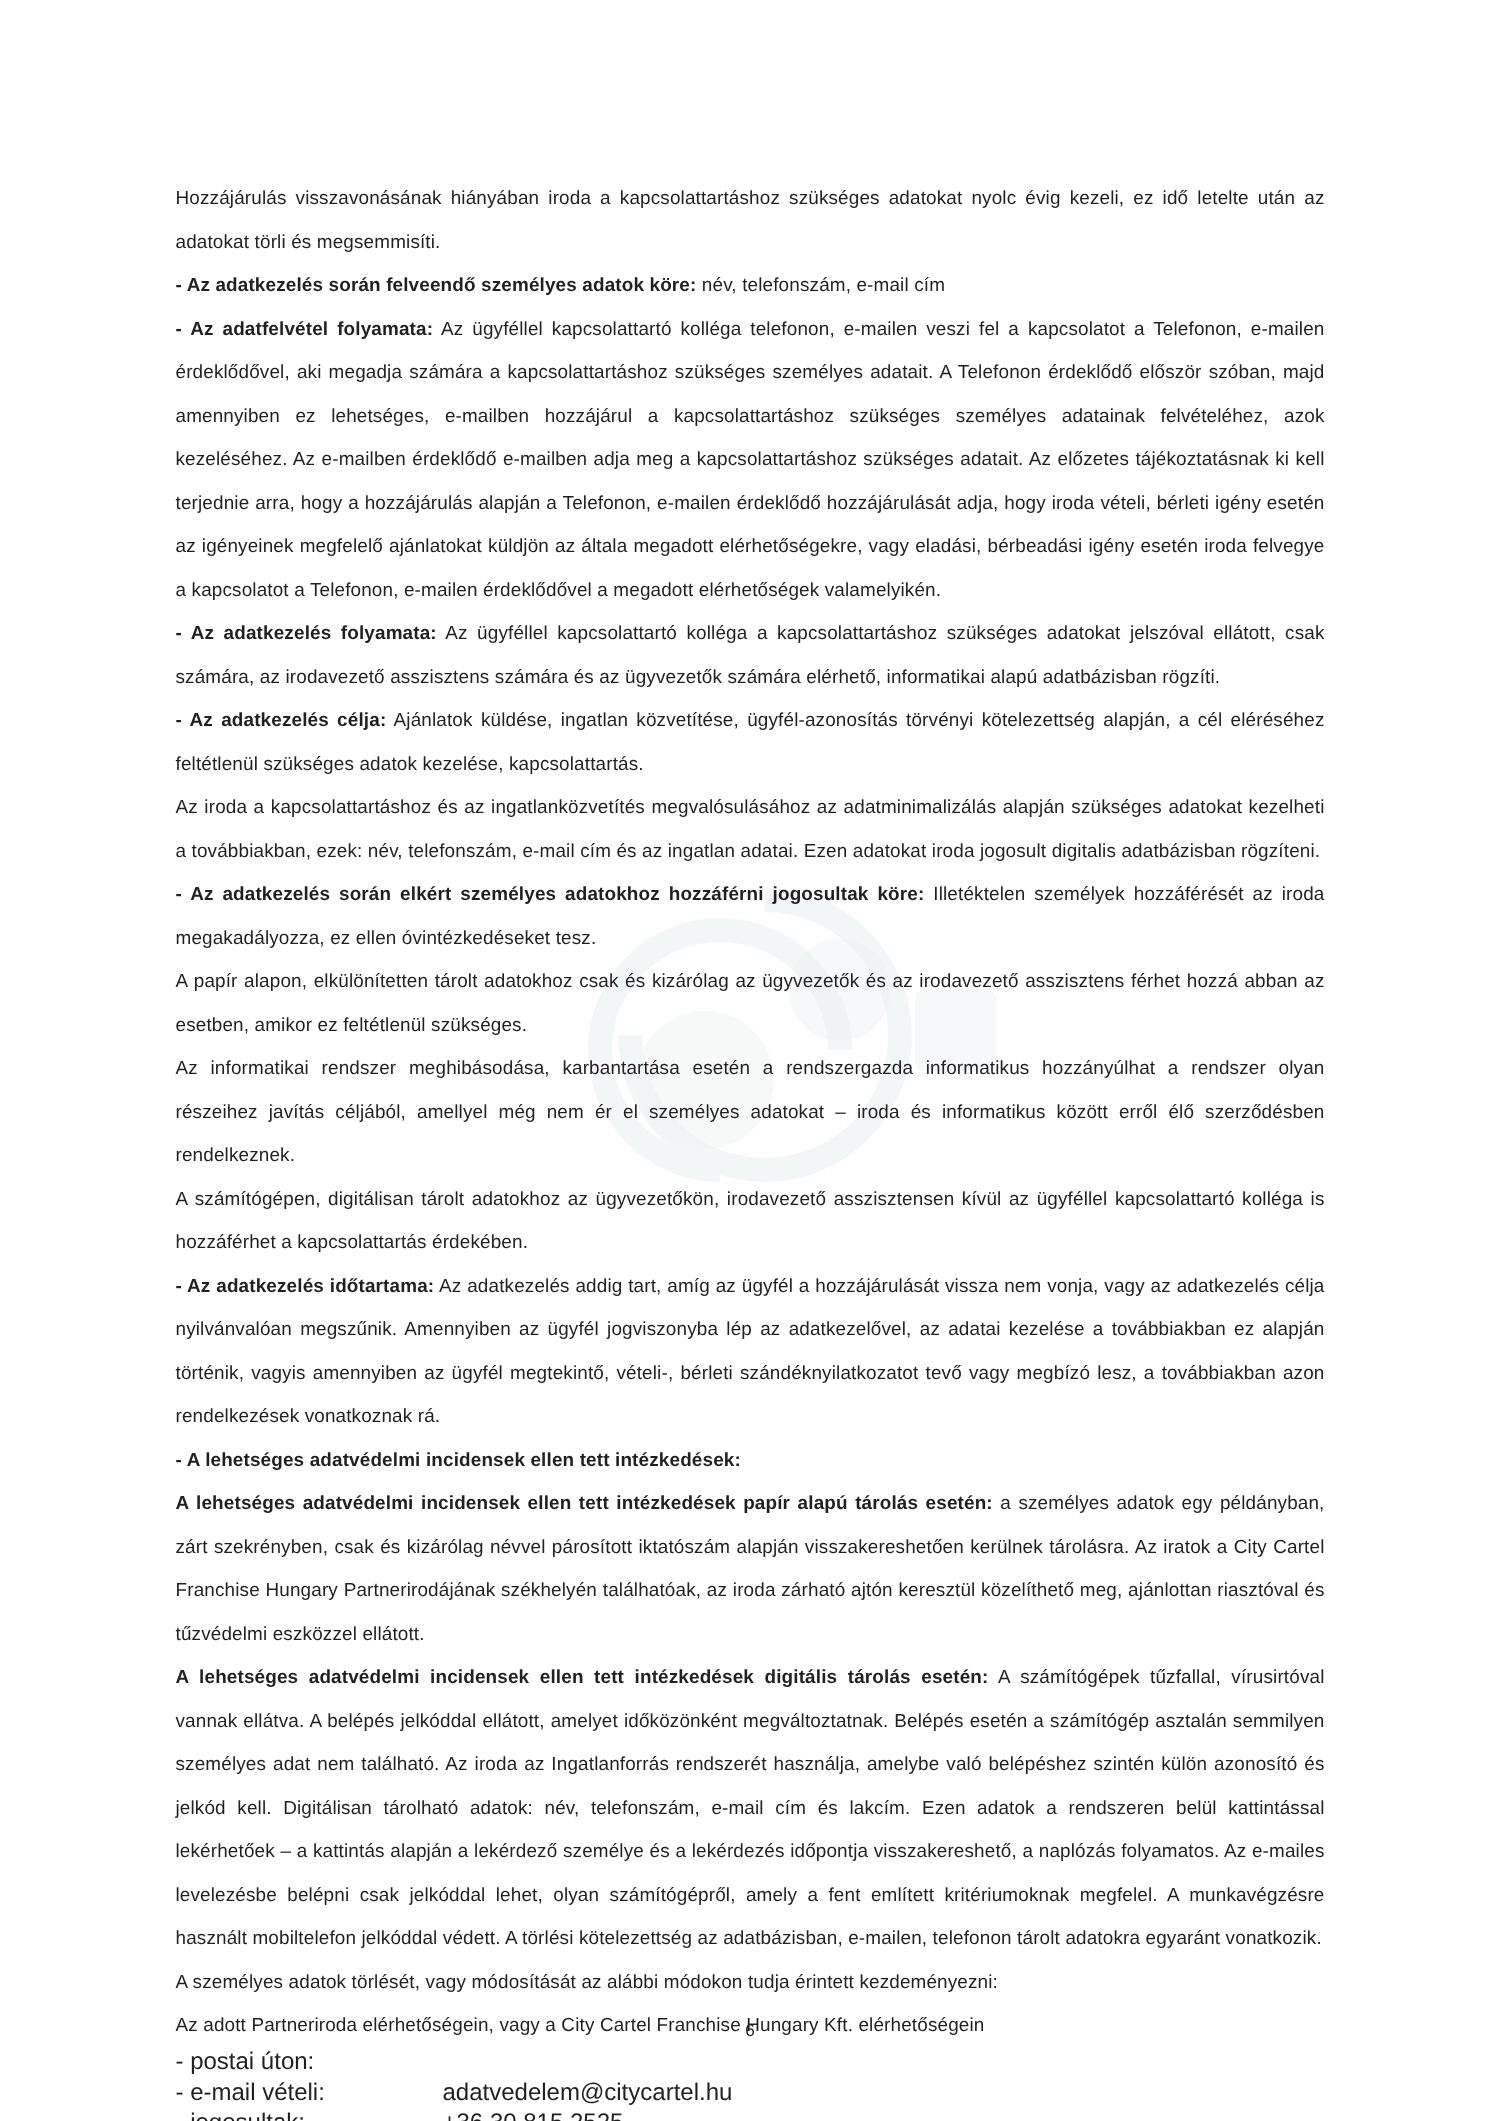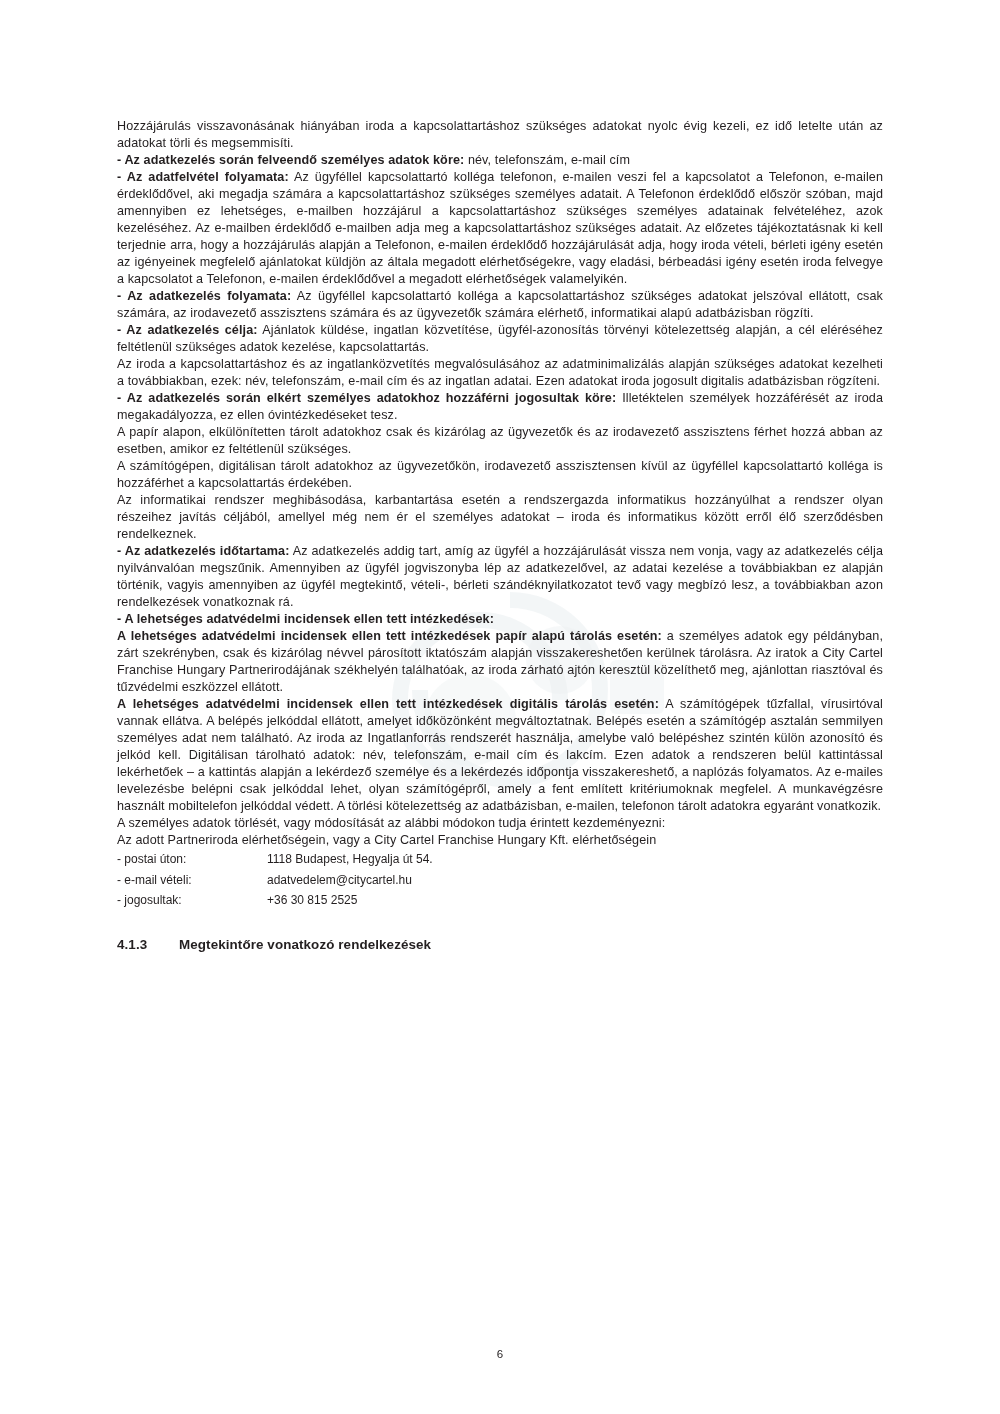--- a/index.html
+++ b/index.html
@@ -30,21 +30,21 @@
   .content {
     position: absolute;
     left: 117px;
     top: 118px;
     width: 766px;
     z-index: 2;
   }
   p {
     margin: 0;
     font-size: 12.6px;
-    line-height: 17px;
+    line-height: 29px;
     color: #231f20;
     text-align: justify;
     text-justify: inter-word;
     letter-spacing: 0.1px;
   }
   b {
     font-weight: bold;
   }
   .heading {
     margin-top: 26px;
@@ -57,24 +57,25 @@
   .heading .num {
     display: inline-block;
     width: 62px;
   }
   .contactlist {
     margin: 0;
     padding: 0;
     list-style: none;
   }
   .contactlist li {
-    font-size: 12px;
+    font-size: 16px;
     line-height: 20.6px;
     color: #231f20;
     display: flex;
+    gap: 28px;
   }
   .contactlist .lbl {
     width: 150px;
     flex: 0 0 150px;
   }
   .contactlist .val {
     flex: 1 1 auto;
   }
   .pagenum {
     position: absolute;
@@ -132,25 +133,25 @@
 
     <p>
       <b>- Az adatkezelés során elkért személyes adatokhoz hozzáférni jogosultak köre:</b><span> Illetéktelen személyek hozzáférését az iroda megakadályozza, ez ellen óvintézkedéseket tesz.</span>
     </p>
 
     <p>
       <span>A papír alapon, elkülönítetten tárolt adatokhoz csak és kizárólag az ügyvezetők és az irodavezető asszisztens férhet hozzá abban az esetben, amikor ez feltétlenül szükséges.</span>
     </p>
 
     <p>
-      <span>A számítógépen, digitálisan tárolt adatokhoz az ügyvezetőkön, irodavezető asszisztensen kívül az ügyféllel kapcsolattartó kolléga is hozzáférhet a kapcsolattartás érdekében.</span>
+      <span>Az informatikai rendszer meghibásodása, karbantartása esetén a rendszergazda informatikus hozzányúlhat a rendszer olyan részeihez javítás céljából, amellyel még nem ér el személyes adatokat – iroda és informatikus között erről élő szerződésben rendelkeznek.</span>
     </p>
 
     <p>
-      <span>Az informatikai rendszer meghibásodása, karbantartása esetén a rendszergazda informatikus hozzányúlhat a rendszer olyan részeihez javítás céljából, amellyel még nem ér el személyes adatokat – iroda és informatikus között erről élő szerződésben rendelkeznek.</span>
+      <span>A számítógépen, digitálisan tárolt adatokhoz az ügyvezetőkön, irodavezető asszisztensen kívül az ügyféllel kapcsolattartó kolléga is hozzáférhet a kapcsolattartás érdekében.</span>
     </p>
 
     <p>
       <b>- Az adatkezelés időtartama:</b><span> Az adatkezelés addig tart, amíg az ügyfél a hozzájárulását vissza nem vonja, vagy az adatkezelés célja nyilvánvalóan megszűnik. Amennyiben az ügyfél jogviszonyba lép az adatkezelővel, az adatai kezelése a továbbiakban ez alapján történik, vagyis amennyiben az ügyfél megtekintő, vételi-, bérleti szándéknyilatkozatot tevő vagy megbízó lesz, a továbbiakban azon rendelkezések vonatkoznak rá.</span>
     </p>
 
     <p>
       <b>- A lehetséges adatvédelmi incidensek ellen tett intézkedések:</b><span></span>
     </p>
 
@@ -166,21 +167,20 @@
       <span>A személyes adatok törlését, vagy módosítását az alábbi módokon tudja érintett kezdeményezni:</span>
     </p>
 
     <p>
       <span>Az adott Partneriroda elérhetőségein, vagy a City Cartel Franchise Hungary Kft. elérhetőségein</span>
     </p>
 
     <ul class="contactlist">
       <li>
         <span class="lbl">- postai úton:</span>
-        <span class="val">1118 Budapest, Hegyalja út 54.</span>
       </li>
       <li>
         <span class="lbl">- e-mail vételi:</span>
         <span class="val">adatvedelem@citycartel.hu</span>
       </li>
       <li>
         <span class="lbl">- jogosultak:</span>
         <span class="val">+36 30 815 2525</span>
       </li>
     </ul>

